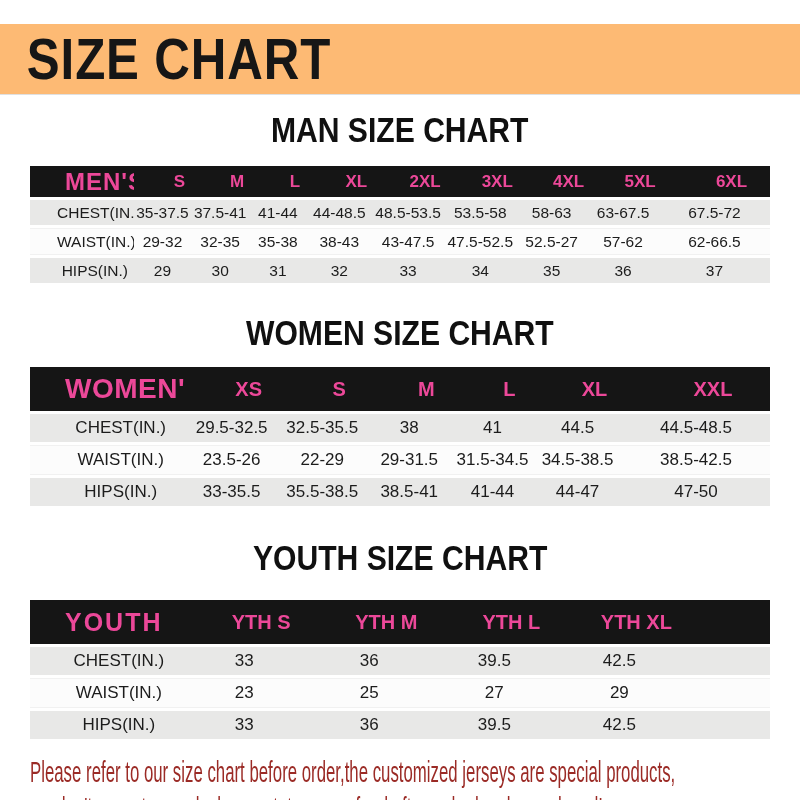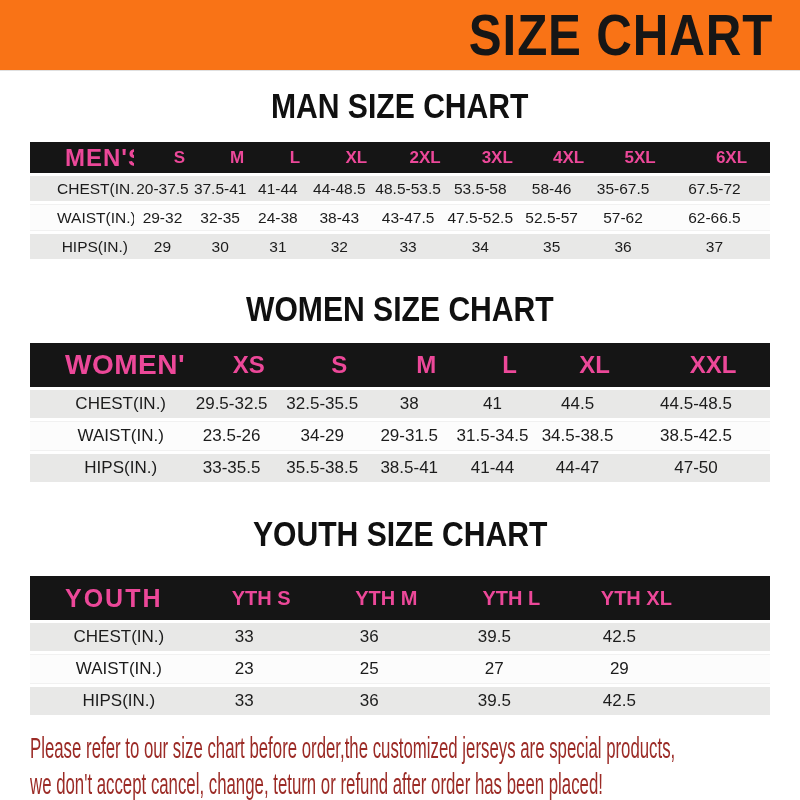--- a/index.html
+++ b/index.html
@@ -4,23 +4,24 @@
 <style>
   html, body {
     margin: 0; padding: 0;
     width: 800px; height: 800px;
     background: #ffffff;
     overflow: hidden;
     font-family: "Liberation Sans", sans-serif;
   }
   .banner {
     height: 70px;
-    background: #f97316;
-    text-align: right;
+    background: #fdba74;
+    text-align: left;
     border-bottom: 1px solid #e0e0e0;
+    margin-top: 24px;
   }
   .banner-title {
     display: inline-block;
     font-size: 58px;
     font-weight: bold;
     color: #161616;
     line-height: 70px;
     letter-spacing: 1px;
     transform: scaleX(0.85);
     white-space: nowrap;
@@ -45,21 +46,21 @@
     border-spacing: 0 3px;
   }
   .size-table th {
     background: #151515;
     color: #ec4899;
     font-weight: bold;
     overflow: hidden;
     padding-left: 35px;
   }
   .t-men th   { height: 29px; font-size: 17px; }
-  .t-women th { height: 42px; font-size: 24px; }
+  .t-women th { height: 42px; font-size: 20px; }
   .t-youth th { height: 42px; font-size: 20px; }
   .tbl-label  { text-align: left; padding-left: 12px; }
   .t-men .tbl-label   { font-size: 24px; letter-spacing: 1px; }
   .t-women .tbl-label { font-size: 28px; letter-spacing: 0.5px; }
   .t-youth .tbl-label { font-size: 25px; letter-spacing: 2px; margin-left: 44px; }
   .col-h { text-align: center; }
   .size-table tbody td {
     text-align: center;
     color: #1c1c1c;
     overflow: hidden;
@@ -117,39 +118,39 @@
       <th class="col-h">2XL</th>
       <th class="col-h">3XL</th>
       <th class="col-h">4XL</th>
       <th class="col-h">5XL</th>
       <th class="col-h">6XL</th>
     </tr>
   </thead>
   <tbody>
     <tr>
       <td class="row-label">CHEST(IN.)</td>
-      <td>20-37.5</td>
+      <td>35-37.5</td>
       <td>37.5-41</td>
       <td>41-44</td>
       <td>44-48.5</td>
       <td>48.5-53.5</td>
       <td>53.5-58</td>
-      <td>58-46</td>
-      <td>35-67.5</td>
+      <td>58-63</td>
+      <td>63-67.5</td>
       <td>67.5-72</td>
     </tr>
     <tr>
       <td class="row-label">WAIST(IN.)</td>
       <td>29-32</td>
       <td>32-35</td>
-      <td>24-38</td>
+      <td>35-38</td>
       <td>38-43</td>
       <td>43-47.5</td>
       <td>47.5-52.5</td>
-      <td>52.5-57</td>
+      <td>52.5-27</td>
       <td>57-62</td>
       <td>62-66.5</td>
     </tr>
     <tr>
       <td class="row-label">HIPS(IN.)</td>
       <td>29</td>
       <td>30</td>
       <td>31</td>
       <td>32</td>
       <td>33</td>
@@ -192,21 +193,21 @@
       <td>29.5-32.5</td>
       <td>32.5-35.5</td>
       <td>38</td>
       <td>41</td>
       <td>44.5</td>
       <td>44.5-48.5</td>
     </tr>
     <tr>
       <td class="row-label">WAIST(IN.)</td>
       <td>23.5-26</td>
-      <td>34-29</td>
+      <td>22-29</td>
       <td>29-31.5</td>
       <td>31.5-34.5</td>
       <td>34.5-38.5</td>
       <td>38.5-42.5</td>
     </tr>
     <tr>
       <td class="row-label">HIPS(IN.)</td>
       <td>33-35.5</td>
       <td>35.5-38.5</td>
       <td>38.5-41</td>

